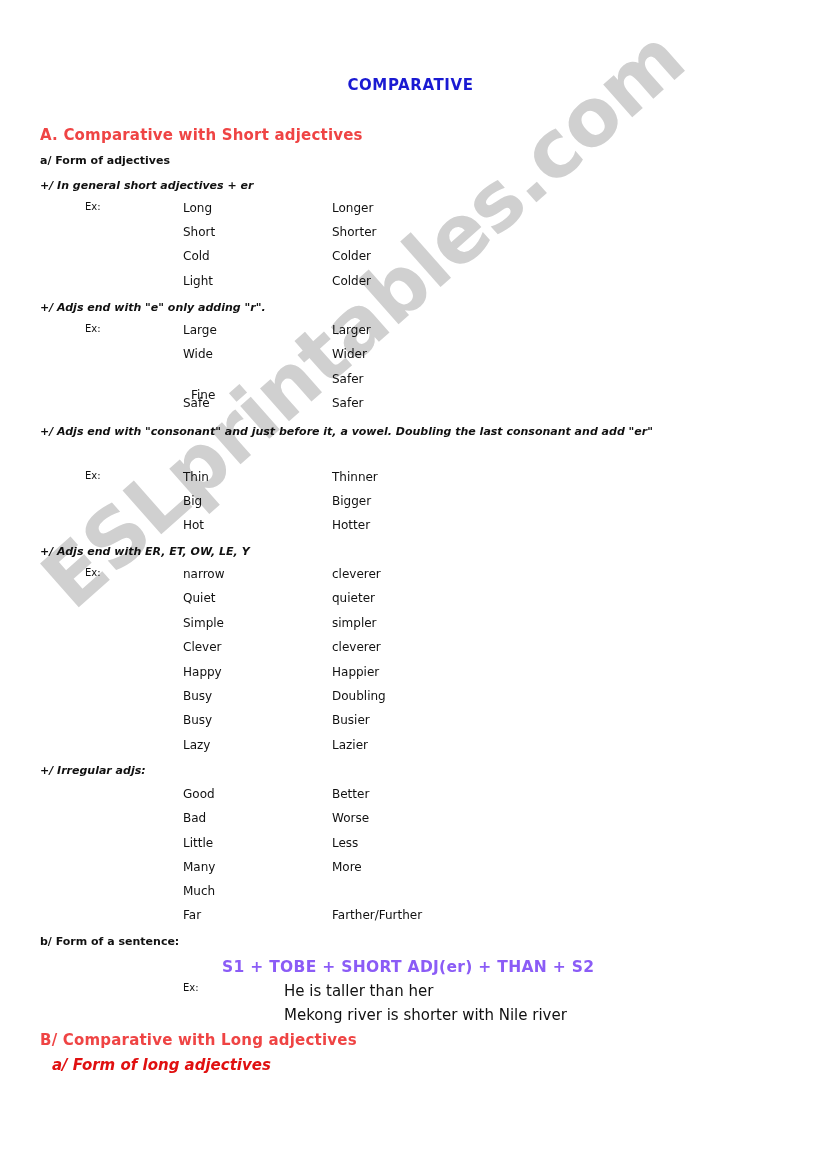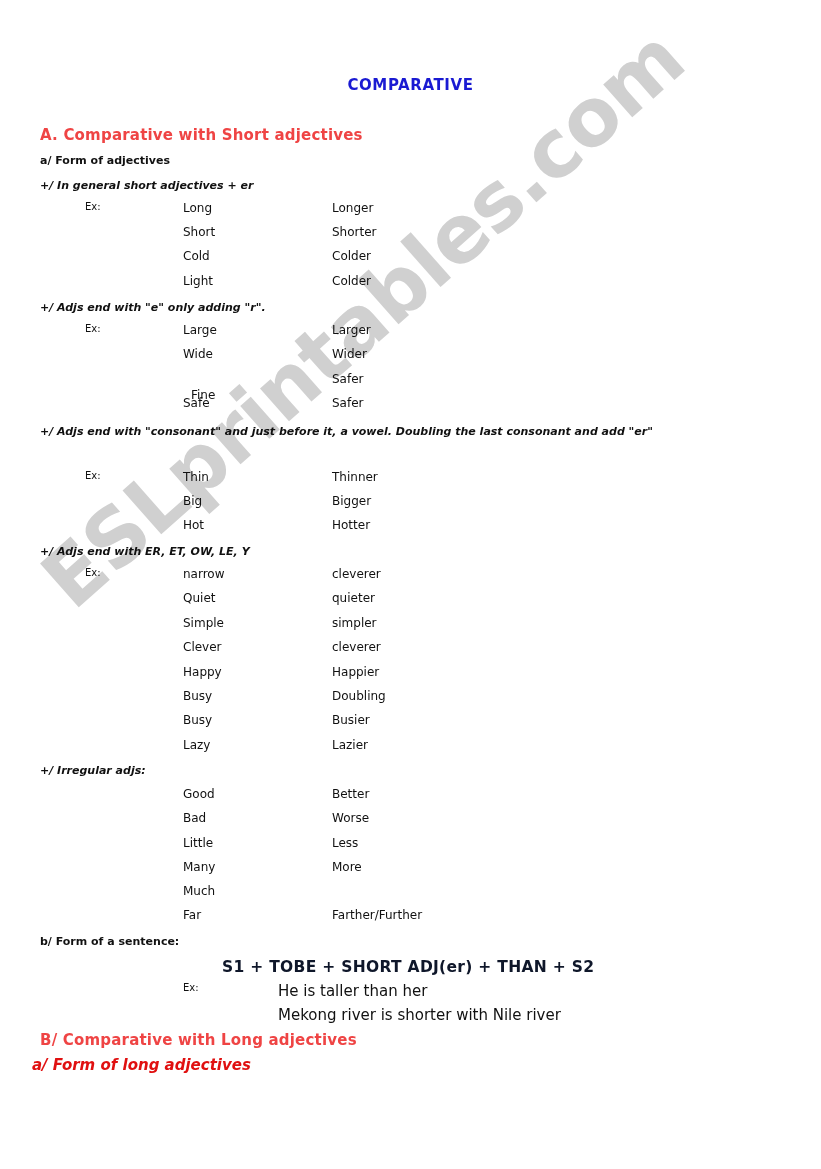--- a/index.html
+++ b/index.html
@@ -66,33 +66,33 @@
     font-size: 15px;
     color: #111111;
     line-height: 18px;
   }
 
   .heading-red        { color: #ef4444; font-weight: 700; font-size: 15px; letter-spacing: 0.2px; }
   .heading-red-italic { color: #e01010; font-weight: 700; font-style: italic; font-size: 15px; }
   .heading-black      { color: #111111; font-weight: 700; font-size: 11px; }
   .rule               { color: #111111; font-weight: 700; font-style: italic; font-size: 11px; }
   .rule-wrap          { white-space: normal; width: 745px; line-height: 23px; }
-  .formula-red        { color: #0f172a; font-weight: 700; font-size: 15.5px; letter-spacing: 0.3px; }
+  .formula-red        { color: #8b5cf6; font-weight: 700; font-size: 15.5px; letter-spacing: 0.3px; }
 
   .ex-label  { font-size: 10px; color: #111111; font-weight: 400; }
   .word      { font-size: 12px; color: #111111; font-weight: 400; }
   .sentence  { font-size: 15px; color: #111111; font-weight: 400; }
 
   
   .ex-row { position: absolute; white-space: nowrap; height: 24px; }
   .col-ex   { position: absolute; left: 85px;  top: 0; }
   .col-base { position: absolute; left: 183px; top: 0; }
   .col-comp { position: absolute; left: 332px; top: 0; }
   .col-base.indent { left: 191px; margin-top: 16px; }
-  .col-sentence { position: absolute; left: 278px; top: 0; }
+  .col-sentence { position: absolute; left: 284px; top: 0; }
   .col-ex.deep  { left: 183px; }
 </style>
 </head>
 <body>
 
 <div id="page">
 
   <div id="watermark">ESLprintables.com</div>
 
   <div id="content">
@@ -228,16 +228,16 @@
 
     <div class="ex-row" style="top:982px; left:0;">
       <span class="col-ex deep ex-label">Ex:</span>
       <span class="col-sentence sentence">He is taller than her</span>
     </div>
     <div class="ex-row" style="top:1006px; left:0;">
       <span class="col-sentence sentence">Mekong river is shorter with Nile river</span>
     </div>
 
     <div class="line heading-red" style="top:1031px; left:40px;">B/ Comparative with Long adjectives</div>
-    <div class="line heading-red-italic" style="top:1056px; left:32px;">a/ Form of long adjectives</div>
+    <div class="line heading-red-italic" style="top:1056px; left:52px;">a/ Form of long adjectives</div>
 
   </div>
 </div>
 
 </body></html>

